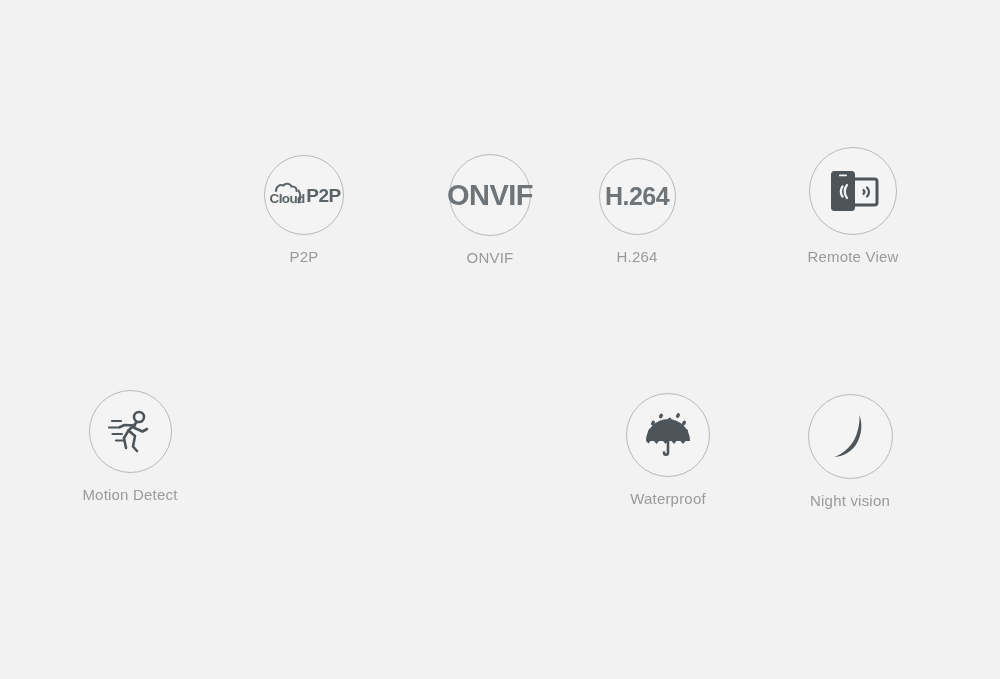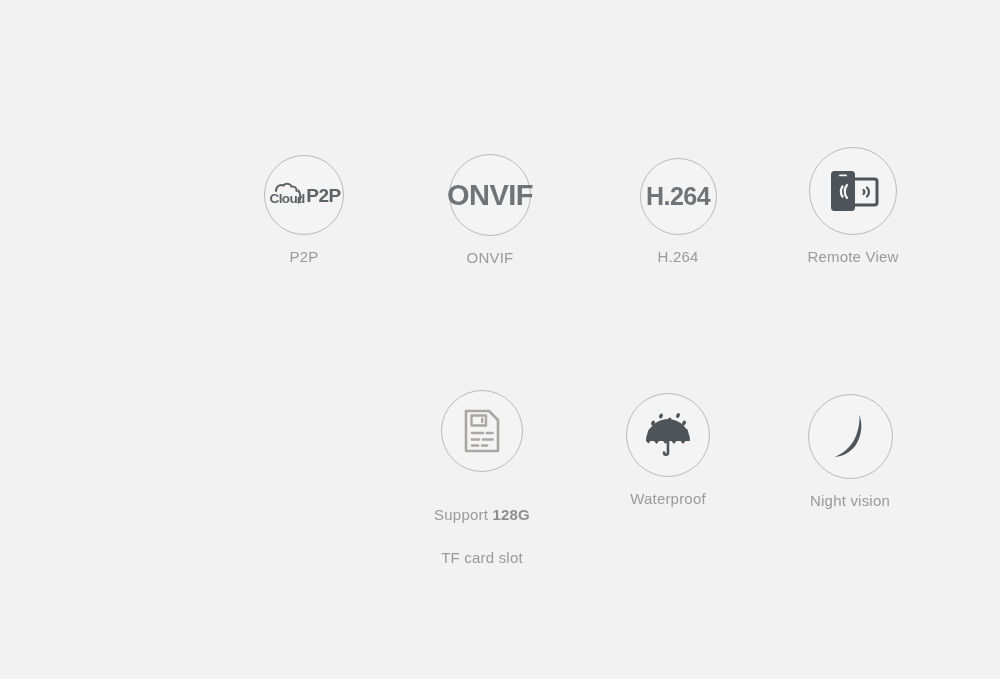--- a/index.html
+++ b/index.html
@@ -96,21 +96,21 @@
     <div class="feature-label">P2P</div>
   </div>
 
   <div class="feature-item" style="left:400px; top:154px;justify-content:center;">
     <div class="icon-circle" style="width:82px;height:82px;">
       <span class="badge-text onvif-text">ONVIF</span>
     </div>
     <div class="feature-label">ONVIF</div>
   </div>
 
-  <div class="feature-item" style="left:588px; top:158px;">
+  <div class="feature-item" style="left:547px; top:158px;">
     <div class="icon-circle" style="width:77px;height:77px;">
       <span class="badge-text h264-text">H.264</span>
     </div>
     <div class="feature-label">H.264</div>
   </div>
 
   <div class="feature-item" style="left:763px; top:147px;">
     <div class="icon-circle" style="width:88px;height:88px;">
       <svg width="52" height="48" viewBox="0 0 52 48">
 
@@ -124,46 +124,46 @@
           <rect x="4" y="4" width="24" height="40" rx="3.5" fill="#4e555a"></rect>
           <rect x="12" y="7.5" width="8" height="1.8" rx="0.9" fill="#f4f4f4"></rect>
           <path d="M20 18 C17 21.5 17 27.5 20 31" fill="none" stroke="#f4f4f4" stroke-width="2.3" stroke-linecap="round"></path>
           <path d="M15.5 19.5 C13.3 22.3 13.3 26.7 15.5 29.5" fill="none" stroke="#f4f4f4" stroke-width="2.3" stroke-linecap="round"></path>
         </g>
       </svg>
     </div>
     <div class="feature-label">Remote View</div>
   </div>
 
+  <div class="feature-item" style="left:40px; top:390px;">
+    <div class="icon-circle" style="width:83px;height:83px;">
+      <svg width="52" height="48" viewBox="0 0 52 48">
+        <g fill="none" stroke="#4e555a" stroke-width="2.6" stroke-linecap="round" stroke-linejoin="round">
 
+          <circle cx="35" cy="9" r="5"></circle>
 
-  <div class="feature-item" style="left:392px; top:390px;">
-    <div class="icon-circle" style="width:82px;height:82px;">
-      <svg width="42" height="48" viewBox="0 0 42 48">
+          <path d="M32.5 14.5 L24.5 22.5"></path>
 
-        <path d="M5 4 L28 4 L37 13 L37 44 L5 44 Z" fill="none" stroke="#a9a7a2" stroke-width="2.6" stroke-linejoin="round"></path>
+          <path d="M31 17.5 L20.5 17 L15 19.5"></path>
+          <path d="M29.5 19.5 L38.5 23.5 L43 21"></path>
 
-        <path d="M10.5 8.5 L25 8.5 L25 18.5 L10.5 18.5 Z" fill="none" stroke="#a9a7a2" stroke-width="2.4" stroke-linejoin="round"></path>
-        <rect x="20" y="10.5" width="2.4" height="5.5" rx="1.1" fill="#a9a7a2"></rect>
+          <path d="M24.5 22.5 L20 30 L22 40"></path>
+          <path d="M24.5 22.5 L31 28 L29 38.5 L33 43"></path>
 
-        <g stroke="#a9a7a2" stroke-width="2.6" stroke-linecap="round">
-          <path d="M11 26 L22 26"></path>
-            <path d="M26 26 L31.5 26"></path>
-          <path d="M11 32.5 L18 32.5"></path>
-            <path d="M22 32.5 L31.5 32.5"></path>
-          <path d="M11 38.5 L17 38.5"></path>
-            <path d="M21 38.5 L26 38.5"></path>
+          <path d="M8 13 L17 13" stroke-width="2.2"></path>
+          <path d="M5 19.5 L13 19.5" stroke-width="2.2"></path>
+          <path d="M8.5 26 L18 26" stroke-width="2.2"></path>
+          <path d="M12 32.5 L20 32.5" stroke-width="2.2"></path>
         </g>
       </svg>
     </div>
-    <div class="feature-label">
-      <span>Support </span><span class="bold">128G</span><br>
-      <span>TF card slot</span>
-    </div>
+    <div class="feature-label">Motion Detect</div>
   </div>
+
+
 
   <div class="feature-item" style="left:578px; top:393px;align-items:center;">
     <div class="icon-circle" style="width:84px;height:84px;">
       <svg width="54" height="50" viewBox="0 0 54 50">
 
         <g fill="#4e555a">
           <ellipse cx="12" cy="13" rx="1.8" ry="2.6" transform="rotate(25 12 13)"></ellipse>
           <ellipse cx="20" cy="6" rx="1.8" ry="2.6" transform="rotate(25 20 6)"></ellipse>
           <ellipse cx="28.5" cy="10" rx="1.8" ry="2.6" transform="rotate(25 28.5 10)"></ellipse>
           <ellipse cx="37" cy="5.5" rx="1.8" ry="2.6" transform="rotate(25 37 5.5)"></ellipse>

